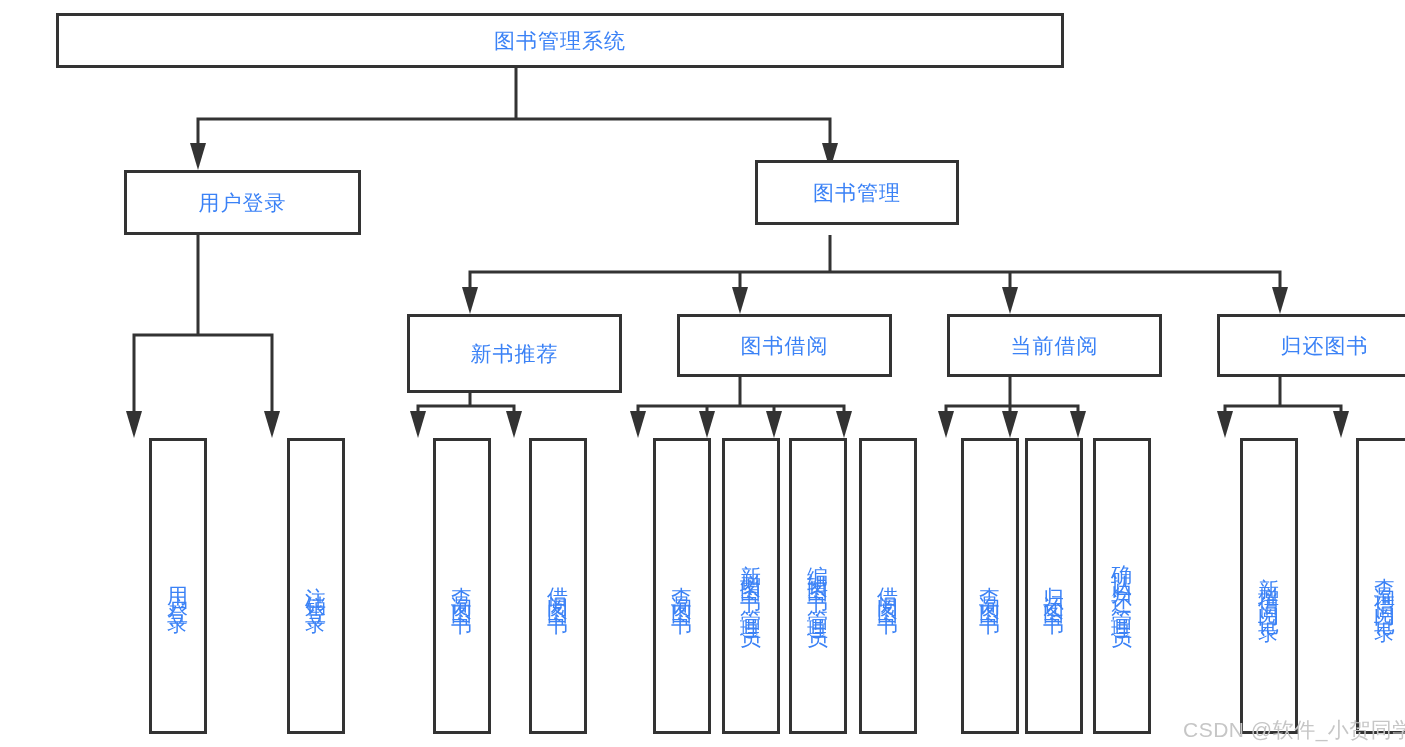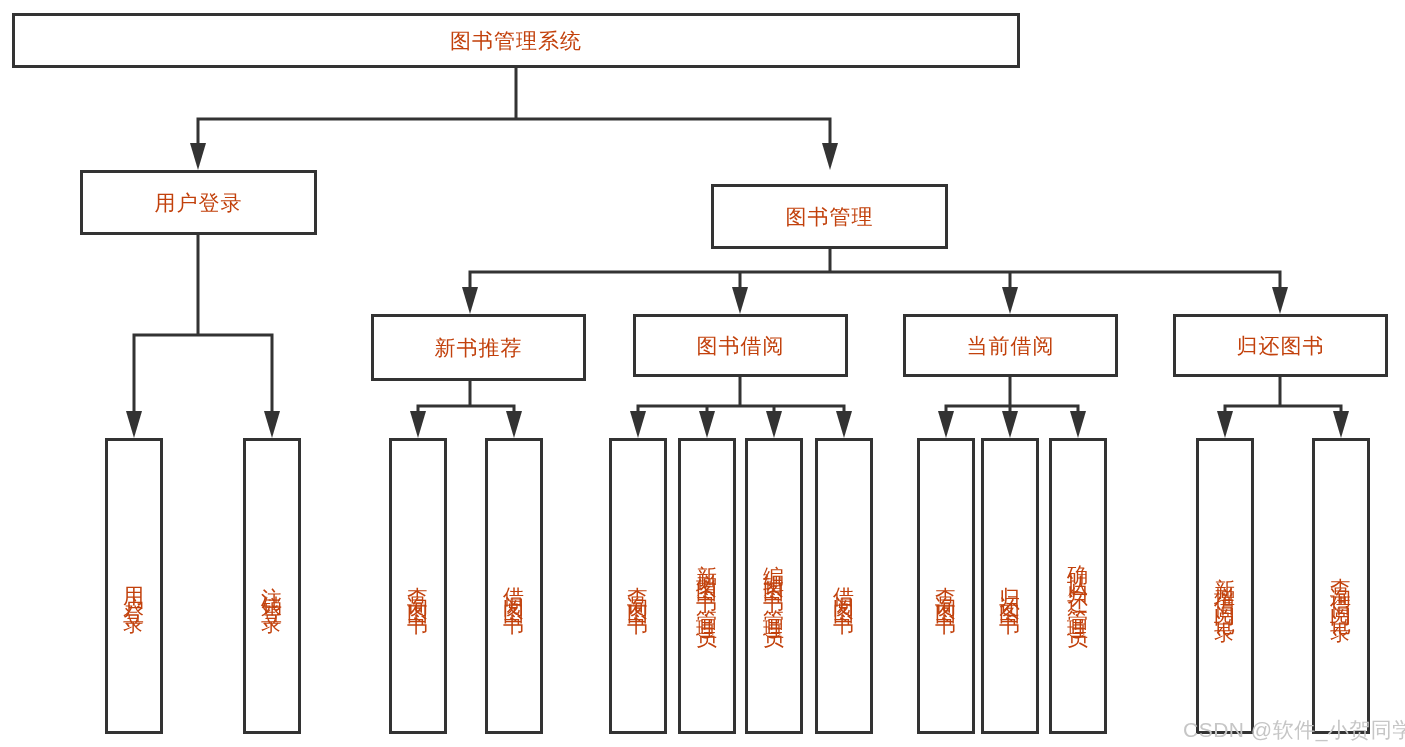--- a/index.html
+++ b/index.html
@@ -15,26 +15,27 @@
     position: absolute;
     left: 0; top: 0;
     width: 1405px; height: 747px;
     z-index: 1;
   }
   .box {
     position: absolute;
     box-sizing: border-box;
     border: 3px solid #333333;
     background: #ffffff;
-    color: #c2410c;
+    color: #3b82f6;
     display: flex;
     align-items: center;
     justify-content: center;
     z-index: 2;
     font-size: 21px;
+    margin-left: 44px;
   }
   .h { letter-spacing: 1px; }
   .v {
     writing-mode: vertical-rl;
     text-orientation: mixed;
     letter-spacing: 9px;
     line-height: 1;
     padding-top: 4px;
   }
   #watermark {
@@ -82,23 +83,23 @@
       <polygon points="1002,411 1018,411 1010,438"></polygon>
       <polygon points="1070,411 1086,411 1078,438"></polygon>
       <polygon points="1217,411 1233,411 1225,438"></polygon>
       <polygon points="1333,411 1349,411 1341,438"></polygon>
     </g>
   </svg>
 
   <div class="box h" style="left:12px; top:13px; width:1008px; height:55px">图书管理系统</div>
 
   <div class="box h" style="left:80px; top:170px; width:237px; height:65px">用户登录</div>
-  <div class="box h" style="left:711px; top:184px; width:237px; height:65px">图书管理</div>
+  <div class="box h" style="left:711px; top:160px; width:204px; height:65px">图书管理</div>
 
-  <div class="box h" style="left:371px; top:314px; width:215px; height:67px">新书推荐</div>
+  <div class="box h" style="left:363px; top:314px; width:215px; height:79px">新书推荐</div>
   <div class="box h" style="left:903px; top:314px; width:215px; height:63px">当前借阅</div>
   <div class="box h" style="left:633px; top:314px; width:215px; height:63px">图书借阅</div>
   <div class="box h" style="left:1173px; top:314px; width:215px; height:63px">归还图书</div>
 
   <div class="box v" style="left:105px; top:438px; width:58px; height:296px">用户登录</div>
   <div class="box v" style="left:243px; top:438px; width:58px; height:296px">注销登录</div>
 
   <div class="box v" style="left:389px; top:438px; width:58px; height:296px">查询图书</div>
   <div class="box v" style="left:485px; top:438px; width:58px; height:296px">借阅图书</div>
 

